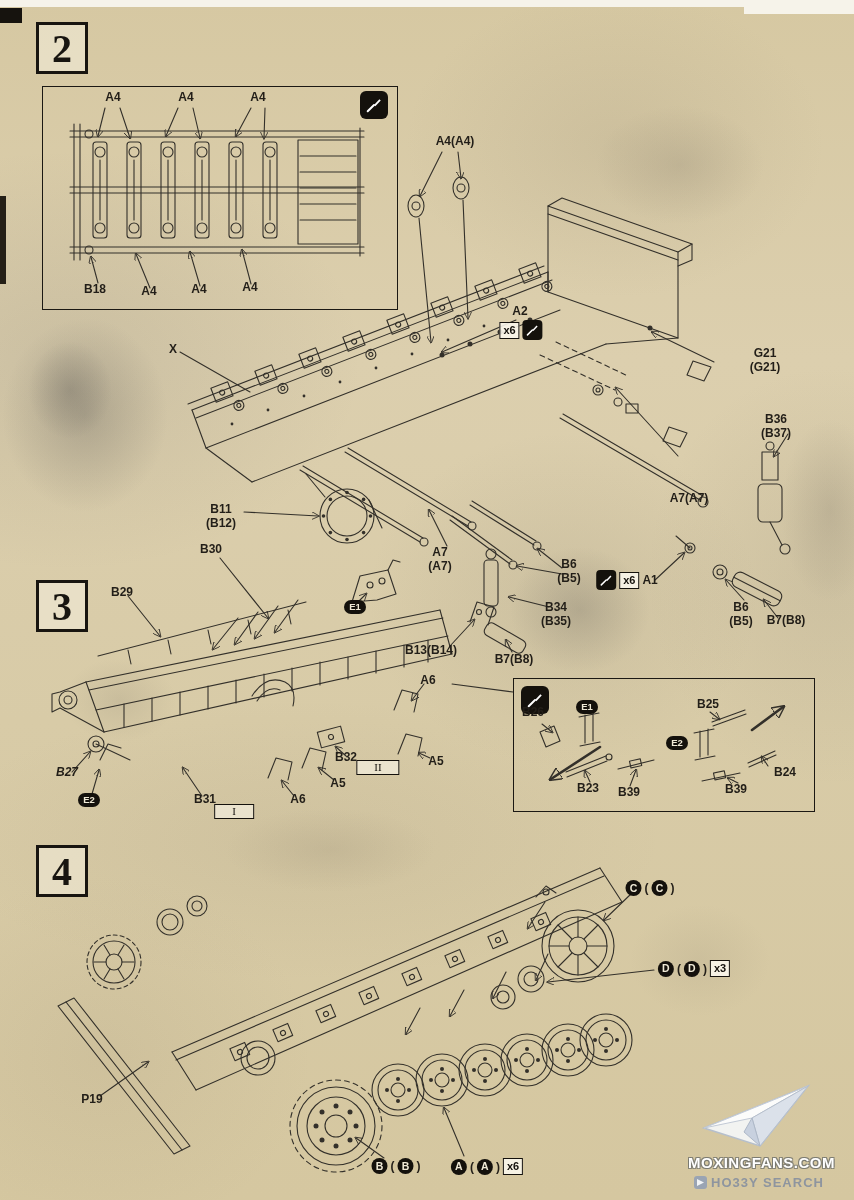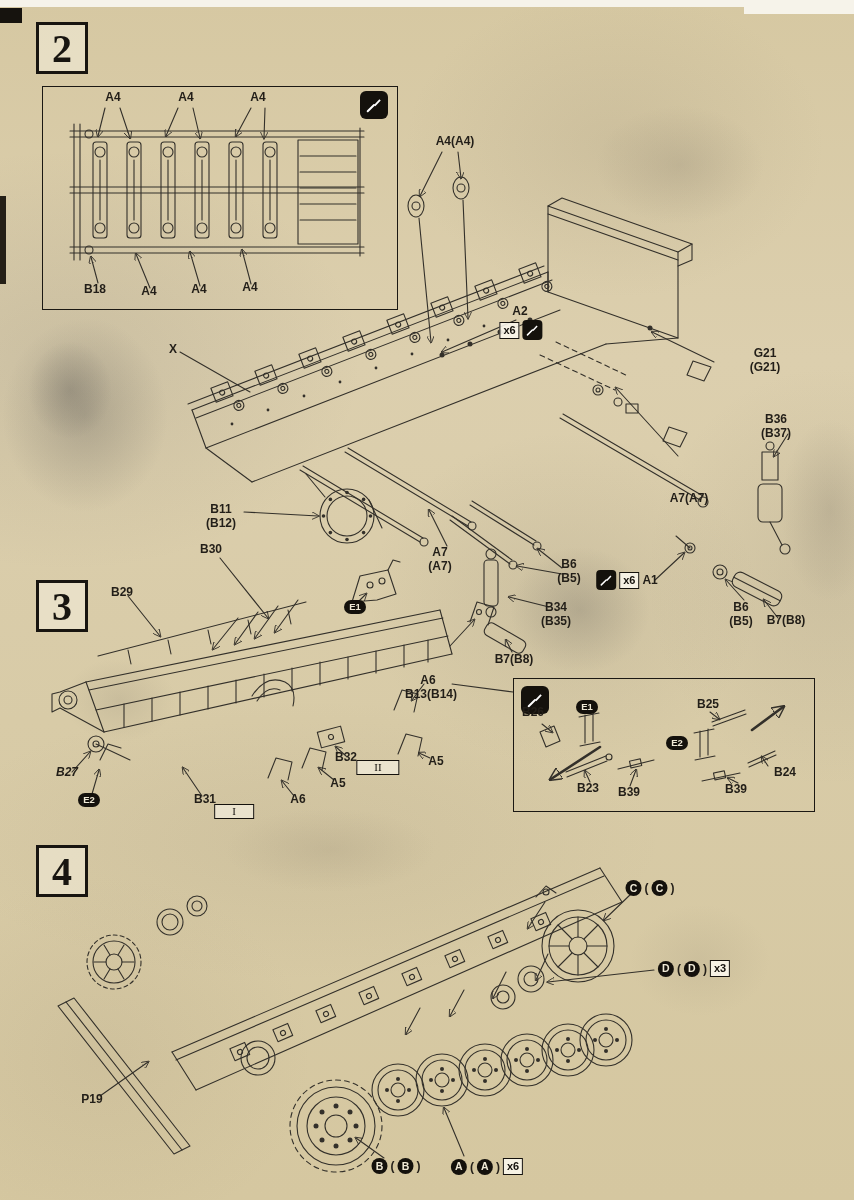--- a/index.html
+++ b/index.html
@@ -580,21 +580,21 @@
         </svg>
     </span>
     <span class="qty">x6</span>
     <span class="ptxt">A1</span>
   </div>
   <div class="lbl" style="left:556px;top:600px;">B34
 (B35)</div>
   <div class="lbl" style="left:741px;top:600px;">B6
 (B5)</div>
   <div class="lbl" style="left:786px;top:613px;">B7(B8)</div>
-  <div class="lbl" style="left:431px;top:643px;margin-top:44px;">B13(B14)</div>
+  <div class="lbl" style="left:431px;top:643px;">B13(B14)</div>
   <div class="lbl" style="left:514px;top:652px;">B7(B8)</div>
 
   <div class="stepbox" style="left:36px;top:580px;">
       <span>3</span>
     </div>
   <div class="lbl" style="left:122px;top:585px;">B29</div>
   <span class="pill" style="left:355px;top:600px;">E1</span>
   <div class="lbl" style="left:67px;top:765px;font-style:italic;">B27</div>
   <span class="pill" style="left:89px;top:793px;">E2</span>
   <div class="lbl" style="left:205px;top:792px;">B31</div>
@@ -646,14 +646,27 @@
     <span class="ptxt">)</span>
   </div>
   <div class="row" style="left:487px;top:1158px;">
     <span class="badge">A</span>
     <span class="ptxt">(</span>
     <span class="badge">A</span>
     <span class="ptxt">)</span>
     <span class="qty">x6</span>
   </div>
 
+  <div class="watermark">
+    <svg style="position:absolute;left:14px;top:0;" width="112" height="68" viewBox="0 0 112 68">
+      <polygon points="2,46 106,4 58,64" fill="#f2f3f1" stroke="#b6bfcc" stroke-width="1.5"></polygon>
+      <polygon points="2,46 50,36 106,4" fill="#fcfcfb" stroke="#c2cad6" stroke-width="1"></polygon>
+      <polygon points="50,36 58,64 106,4" fill="#dbe1ea" stroke="#b6bfcc" stroke-width="1"></polygon>
+      <polygon points="42,50 50,36 58,64" fill="#c8d1df" stroke="#adb8c8" stroke-width="1"></polygon>
+    </svg>
+    <div class="wm-site">MOXINGFANS.COM</div>
+    <div class="wm-brand-row">
+      <span class="wm-icon"></span>
+      <span class="wm-brand">HO33Y SEARCH</span>
+    </div>
+  </div>
 
 </div>
 
 </body></html>

